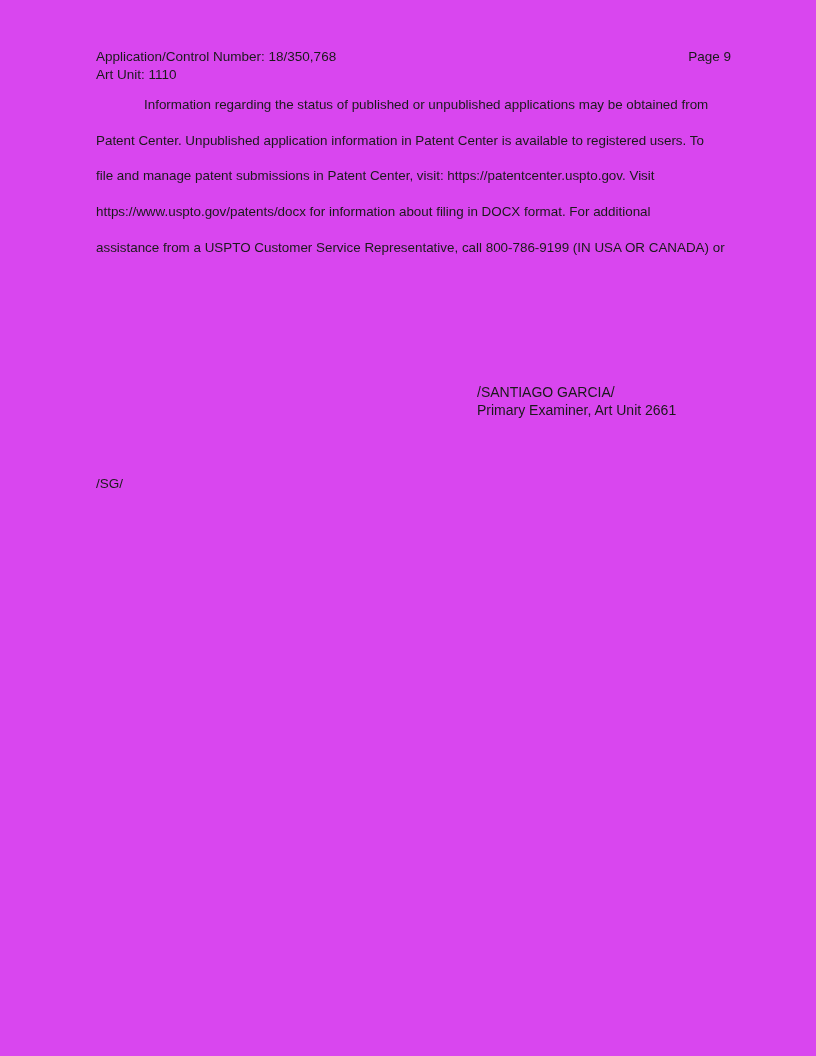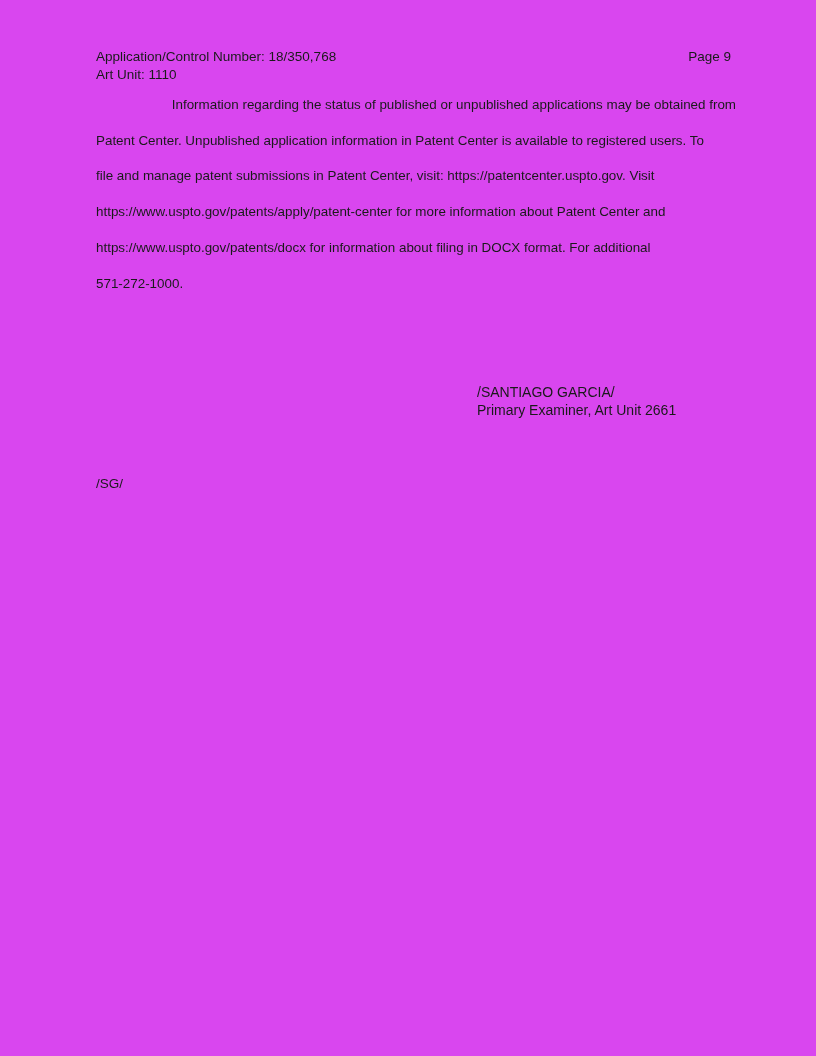--- a/index.html
+++ b/index.html
@@ -34,21 +34,20 @@
     position: absolute;
     left: 96px;
     top: 87px;
     width: 640px;
     font-size: 13.4px;
     line-height: 35.7px;
     white-space: nowrap;
   }
   .body-line.indent-first {
     padding-left: 48px;
-    text-align: right;
   }
   .signature-block {
     position: absolute;
     left: 477px;
     top: 383px;
     font-size: 14px;
     line-height: 18px;
   }
   .initials {
     position: absolute;
@@ -69,23 +68,22 @@
       <span>Application/Control Number: 18/350,768</span>
       <span>Page 9</span>
     </div>
     <div>Art Unit: 1110</div>
   </div>
 
   <div class="doc-body">
     <div class="body-line indent-first">Information regarding the status of published or unpublished applications may be obtained from</div>
     <div class="body-line">Patent Center. Unpublished application information in Patent Center is available to registered users. To</div>
     <div class="body-line">file and manage patent submissions in Patent Center, visit: https://patentcenter.uspto.gov. Visit</div>
-    <div class="body-line">https://www.uspto.gov/patents/apply/patent-center for more information about Patent Center and</div>
     <div class="body-line">https://www.uspto.gov/patents/docx for information about filing in DOCX format. For additional</div>
-    <div class="body-line">571-272-1000.</div>
+    <div class="body-line">assistance from a USPTO Customer Service Representative, call 800-786-9199 (IN USA OR CANADA) or</div>
   </div>
 
   <div class="signature-block">
     <div>/SANTIAGO GARCIA/</div>
     <div>Primary Examiner, Art Unit 2661</div>
   </div>
 
   <div class="initials">/SG/</div>
 
 </div>

